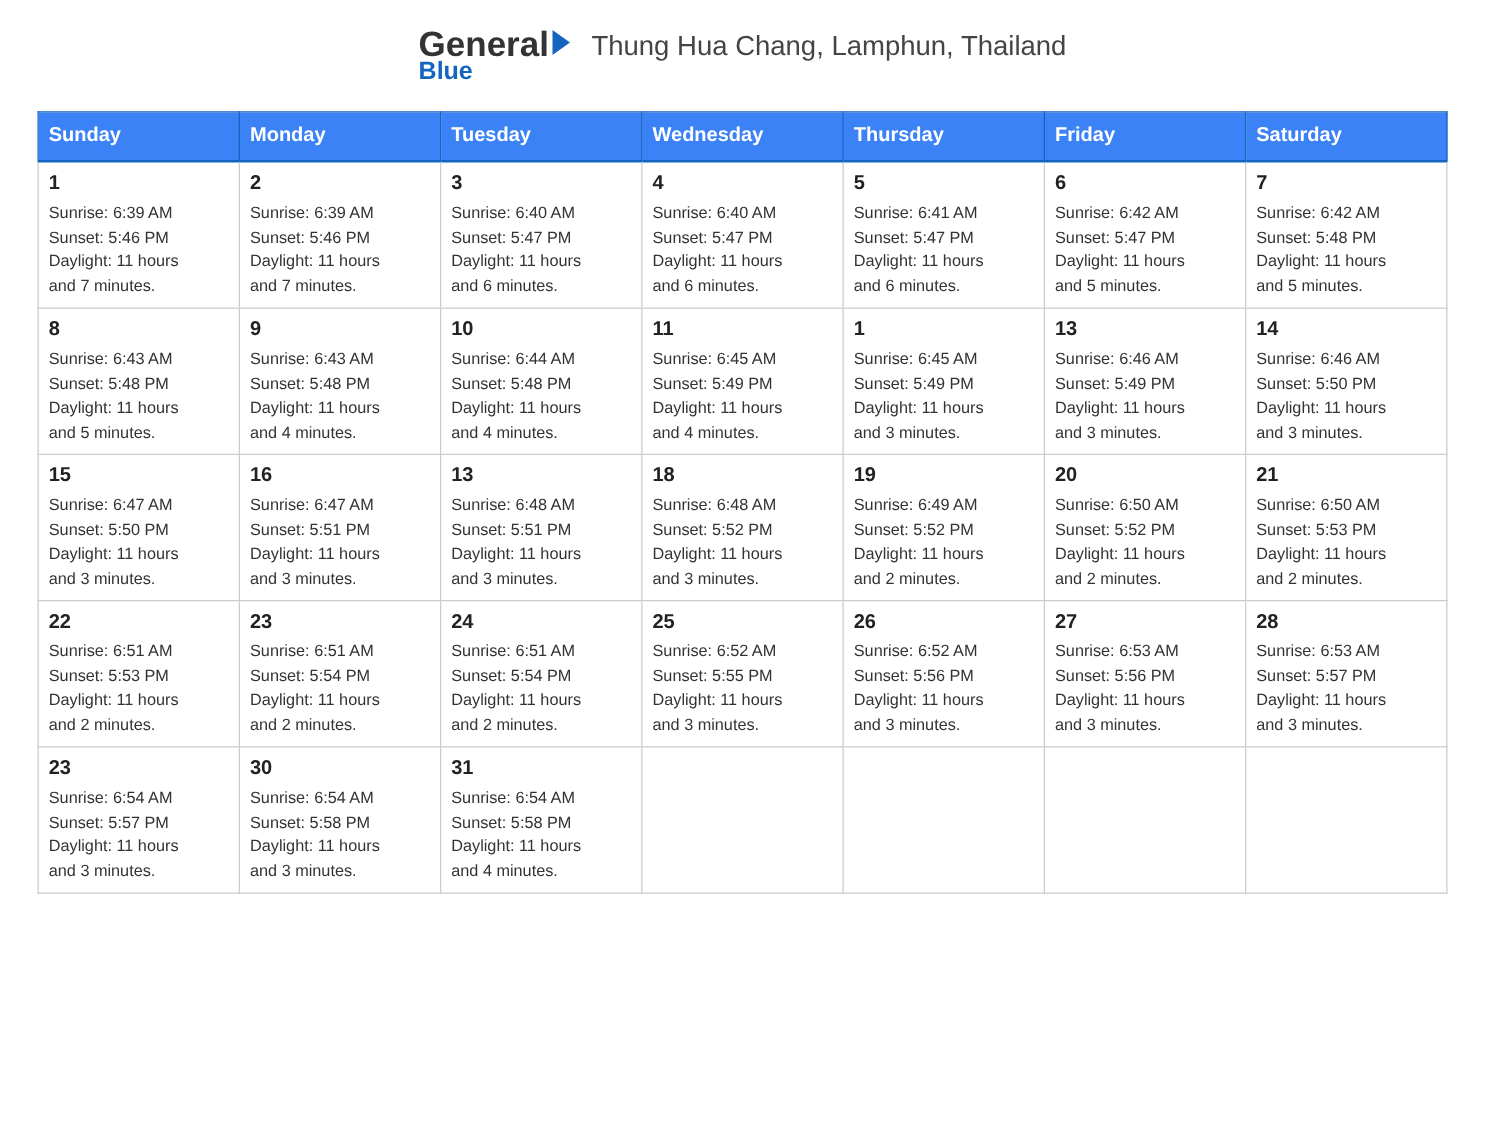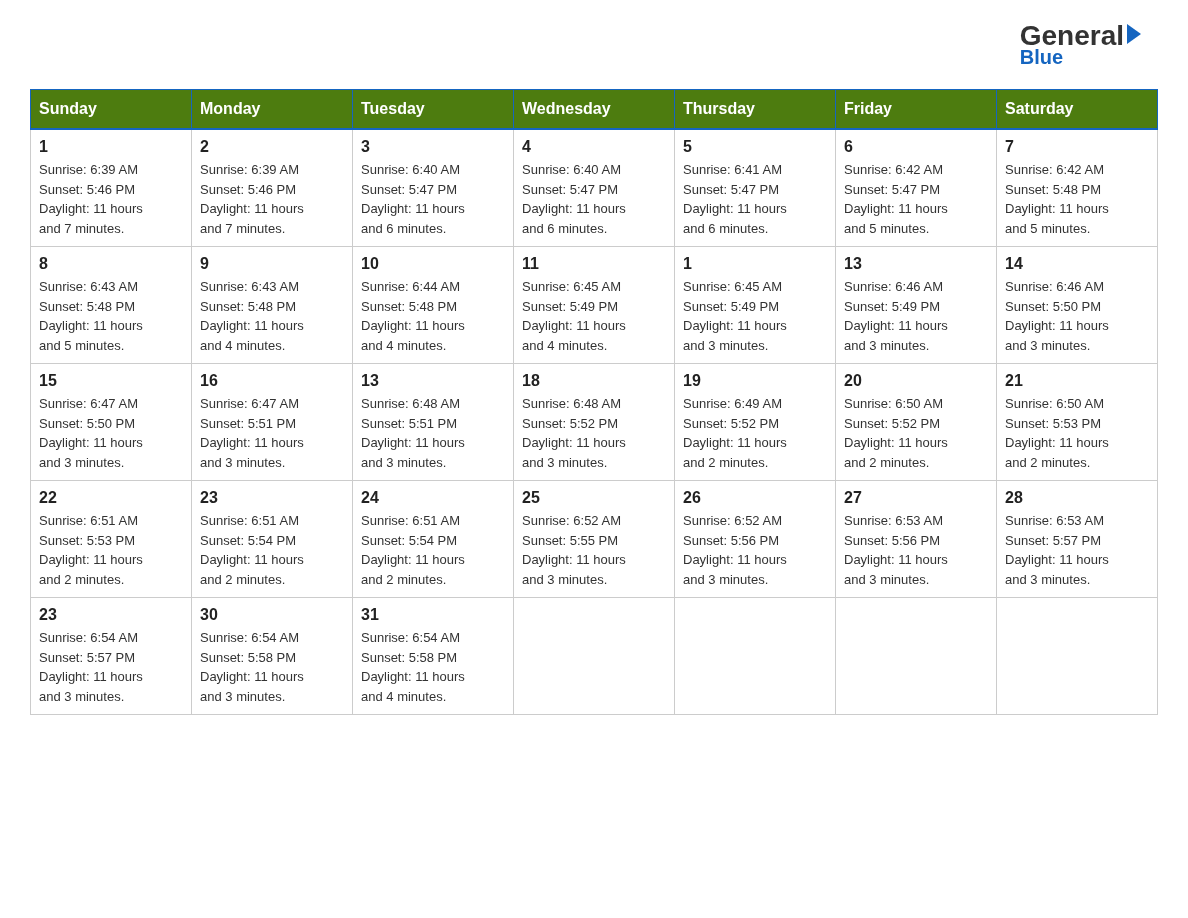--- a/index.html
+++ b/index.html
@@ -5,21 +5,21 @@
     * { margin: 0; padding: 0; box-sizing: border-box; }
     body {
       font-family: Arial, sans-serif;
       background: #fff;
       width: 1188px;
       min-height: 918px;
       padding: 20px 30px;
     }
     .header-section {
       display: flex;
-      justify-content: flex-end;
+      justify-content: center;
       align-items: flex-start;
       margin-bottom: 20px;
       gap: 17px;
     }
     .logo-area {
       display: flex;
       flex-direction: column;
       align-items: flex-start;
     }
     .logo-text {
@@ -53,21 +53,21 @@
       font-size: 22px;
       color: #444;
       margin-top: 4px;
     }
     table {
       width: 100%;
       border-collapse: collapse;
       table-layout: fixed;
     }
     thead tr th {
-      background-color: #4d7c0f;
+      background-color: #3b82f6;
       color: #fff;
       padding: 10px 8px;
       font-size: 16px;
       font-weight: bold;
       text-align: left;
       border: 1px solid #1565C0;
     }
     tbody tr td {
       vertical-align: top;
       padding: 8px 8px;
@@ -102,20 +102,21 @@
 
 <div class="header-section">
   <div class="logo-area">
     <div class="logo-text">
       <span class="logo-general">General</span>
       <div class="logo-triangle"></div>
     </div>
     <span class="logo-blue" style="font-size:20px;font-weight:bold;margin-top:-6px;">Blue</span>
   </div>
   <div class="title-area">
+    <div class="subtitle">Thung Hua Chang, Lamphun, Thailand</div>
   </div>
 </div>
 
 <table>
   <thead>
     <tr>
       <th>Sunday</th>
       <th>Monday</th>
       <th>Tuesday</th>
       <th>Wednesday</th>

